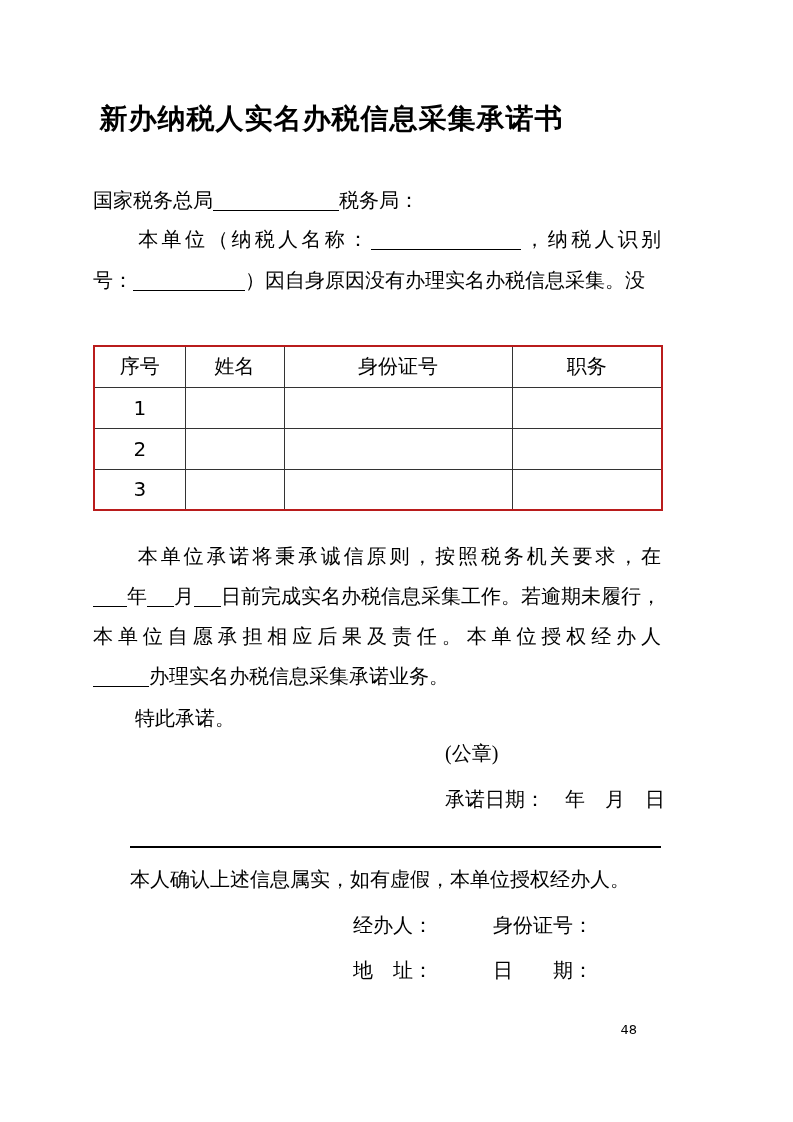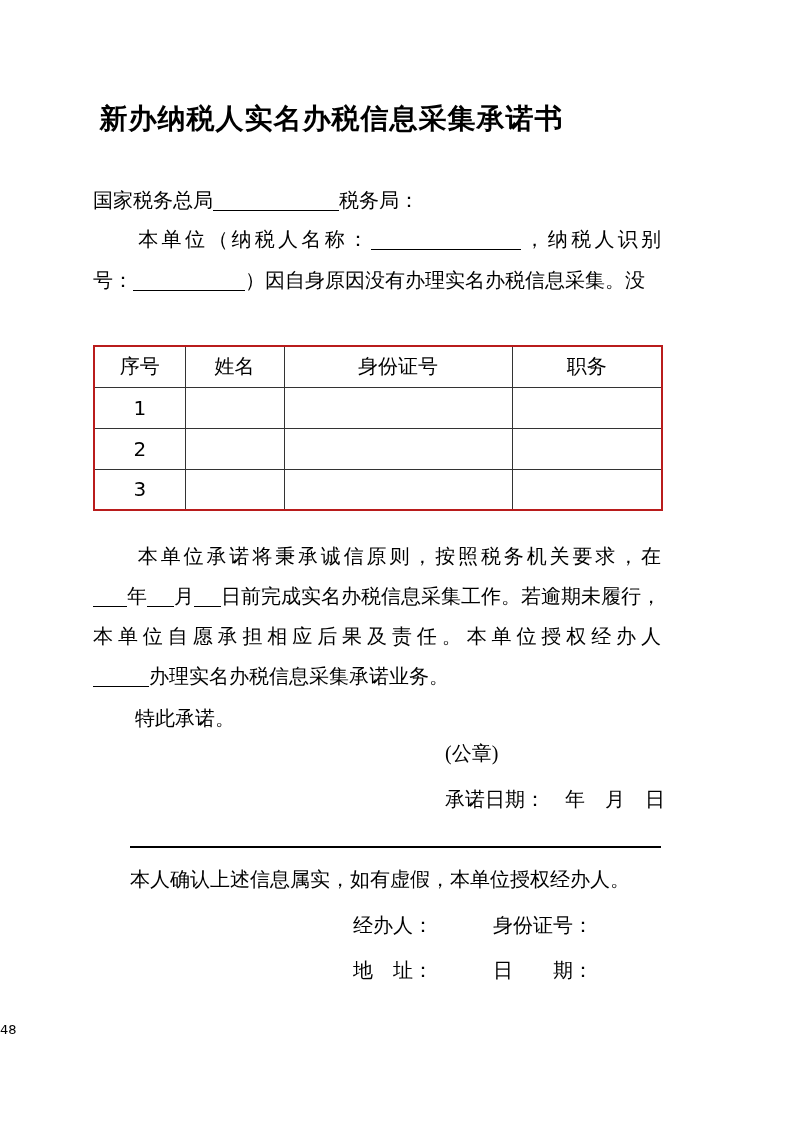--- a/index.html
+++ b/index.html
@@ -47,21 +47,21 @@
     padding:0;
   }
   .seal-line, .date-line { font-size:20px; }
   .rule {
     border-top:2px solid #000;
     height:0;
   }
   .footer-label { font-size:20px; white-space:nowrap; }
   .page-number {
     left:0; top:1022px; width:637px;
-    text-align:left;
+    text-align:right;
     font-size:13px;
   }
 </style>
 </head>
 <body>
 
 <div class="page">
 
   <div class="abs doc-title">新办纳税人实名办税信息采集承诺书</div>
 

